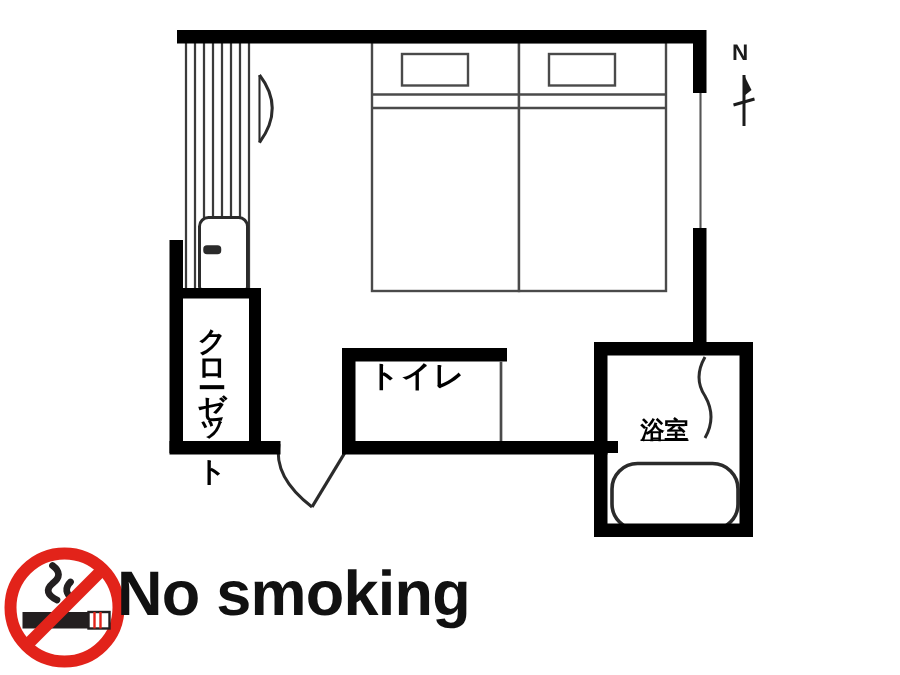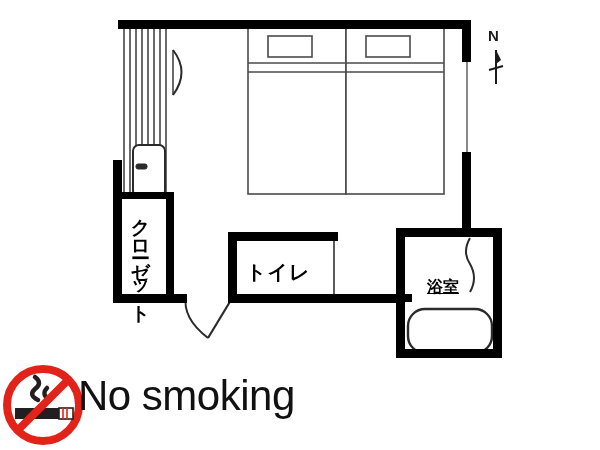--- a/index.html
+++ b/index.html
@@ -40,21 +40,21 @@
   #label-closet {
     left: 131px;
     top: 205px;
     font-size: 19px;
     writing-mode: vertical-rl;
     text-orientation: upright;
     letter-spacing: 0px;
   }
   #label-toilet {
     left: 246px;
-    top: 262px;
+    top: 240px;
     font-size: 20px;
     letter-spacing: 1px;
   }
   #label-bathroom {
     left: 427px;
     top: 279px;
     font-size: 16px;
     letter-spacing: 0px;
     text-decoration: underline;
   }
@@ -72,21 +72,21 @@
     left: 2px;
     top: 362px;
     width: 300px;
     height: 86px;
   }
   #nosmoking-text {
     position: absolute;
     left: 78px;
     top: 372px;
     font-size: 42px;
-    font-weight: 400;
+    font-weight: 700;
     font-family: "Liberation Sans", sans-serif;
     color: #111111;
     letter-spacing: -0.5px;
   }
 </style>
 </head>
 <body>
 
 <div id="floorplan-root">
 

